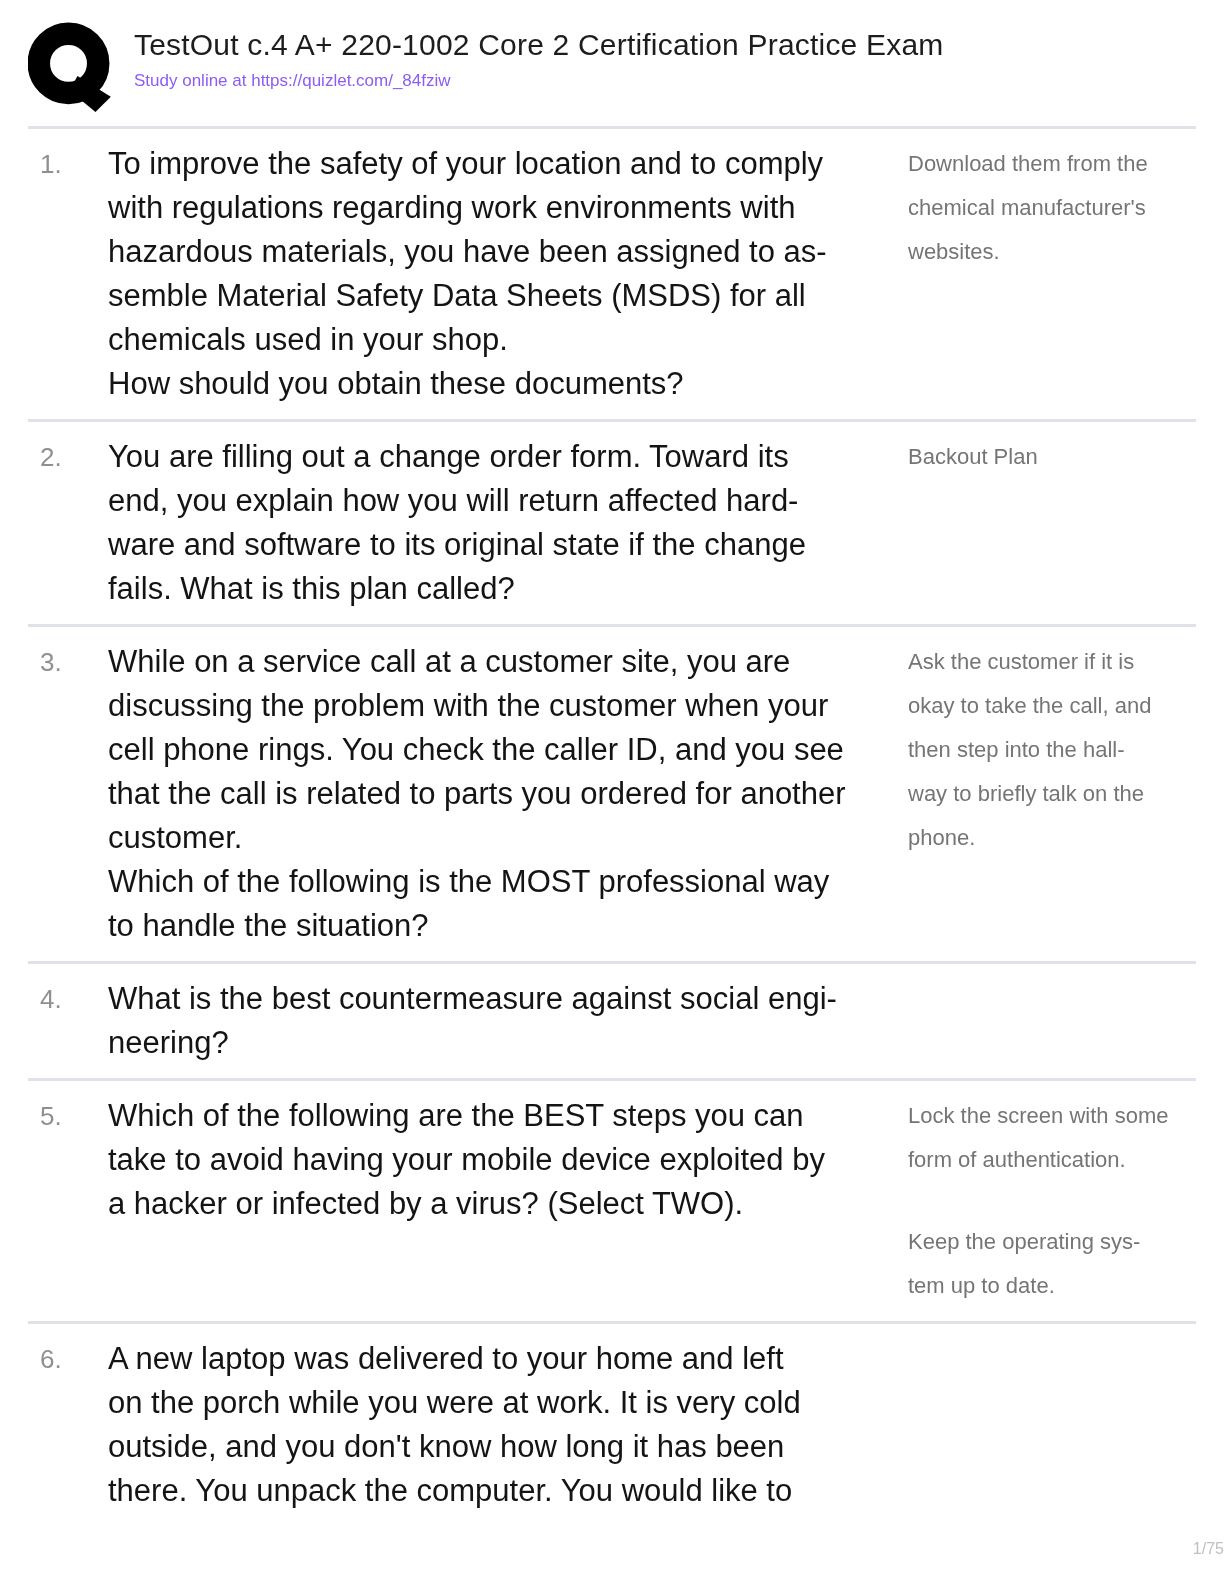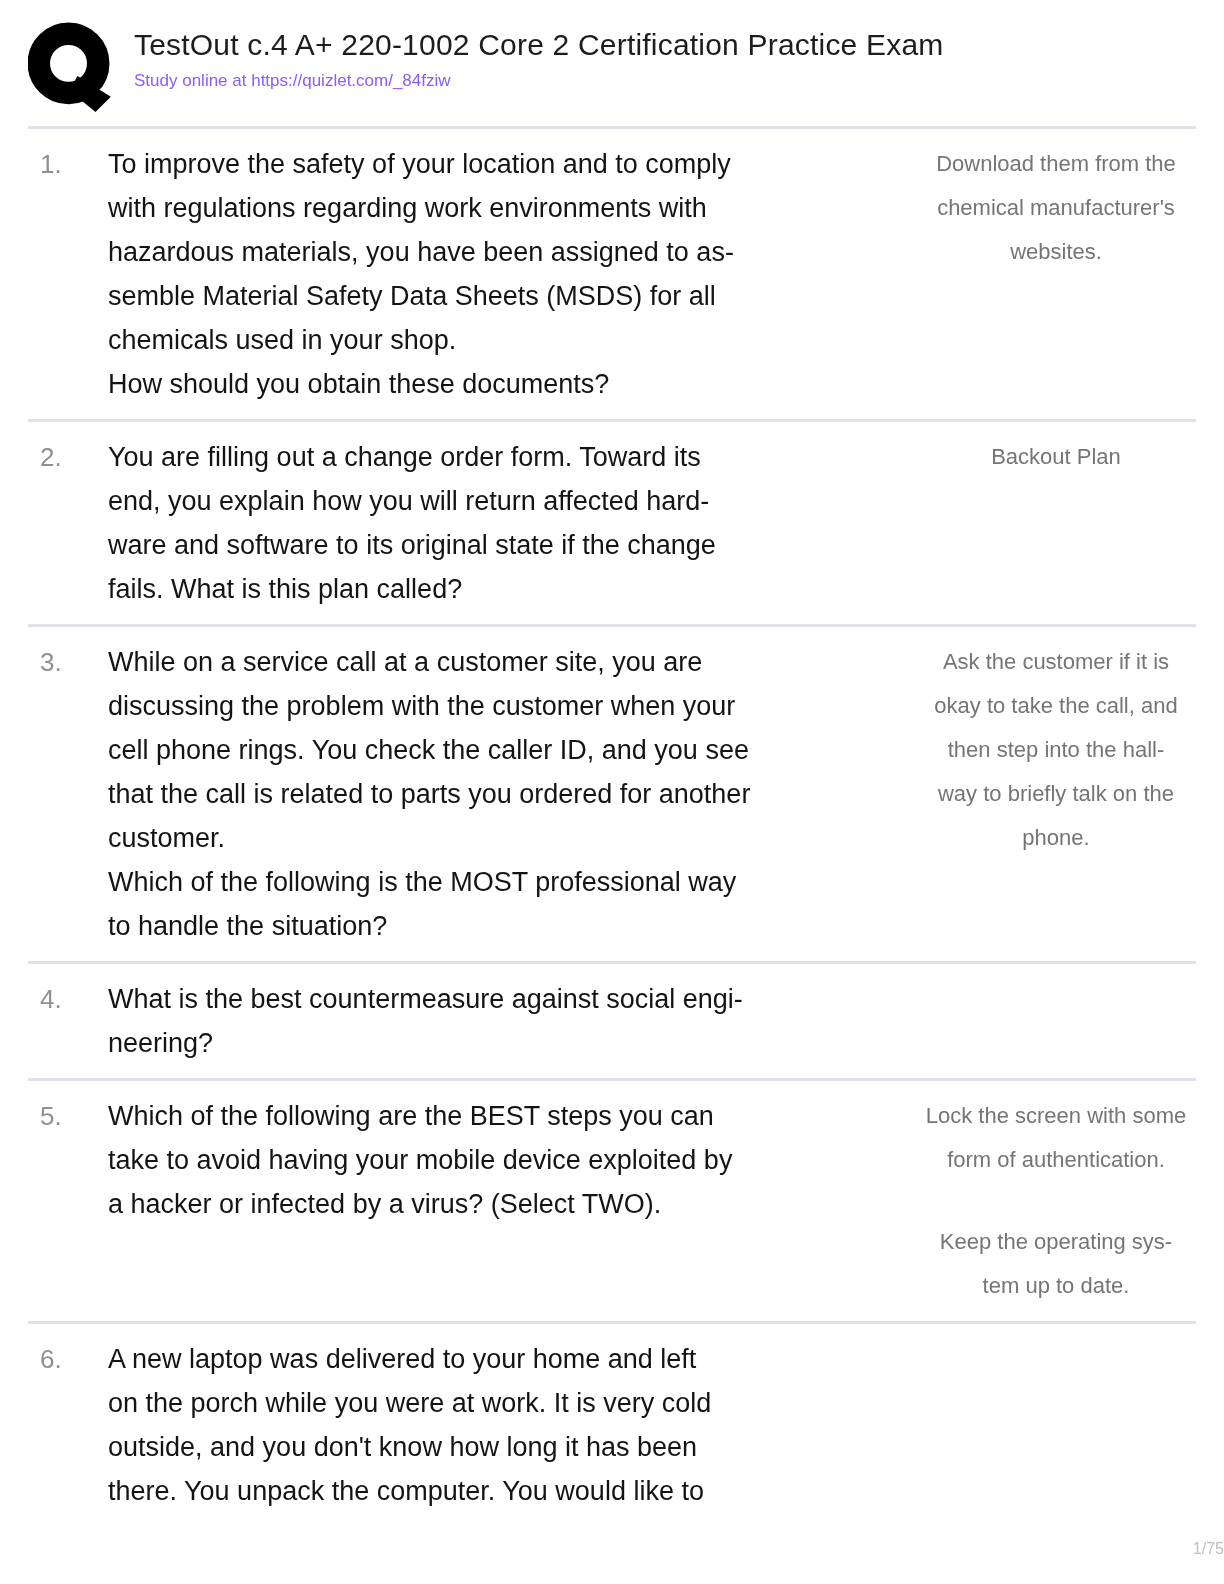--- a/index.html
+++ b/index.html
@@ -57,30 +57,29 @@
   .q-number {
     flex: none;
     width: 68px;
     font-size: 26px;
     line-height: 44px;
     color: #909090;
   }
   .q-text {
     flex: none;
     width: 790px;
-    font-size: 27px;
+    font-size: 31px;
     line-height: 44px;
     color: #141414;
     white-space: pre-line;
   }
   .answers {
     flex: 1;
     padding-left: 10px;
     min-width: 0;
-    text-align: center;
   }
   .answer {
     font-size: 22px;
     line-height: 44px;
     color: #757575;
     white-space: pre-line;
   }
   .answer + .answer { margin-top: 38px; }
 
   

